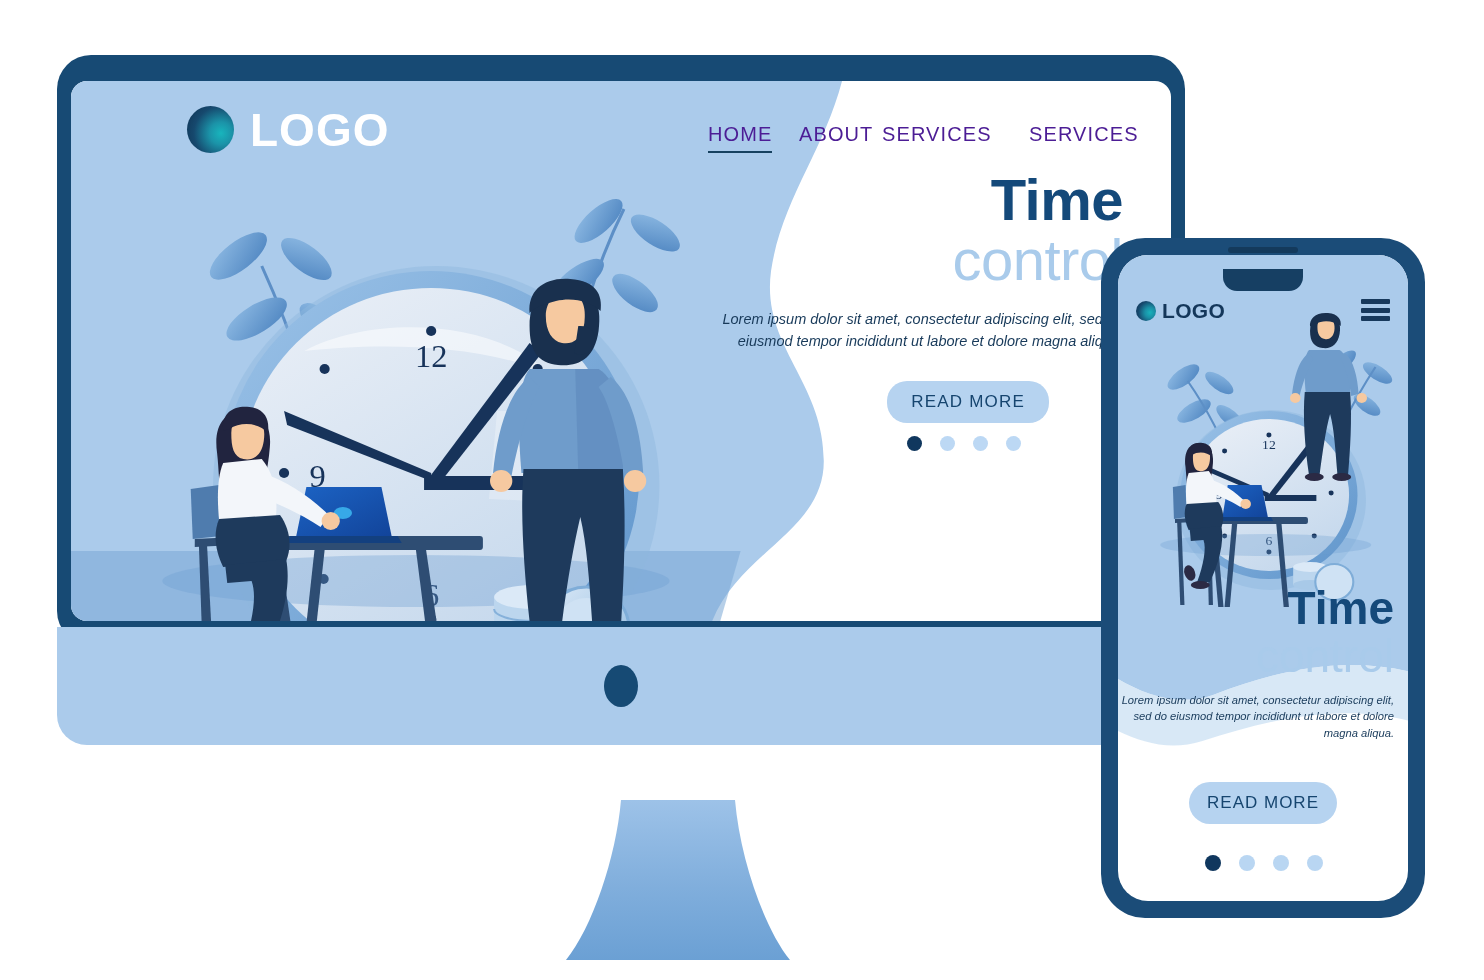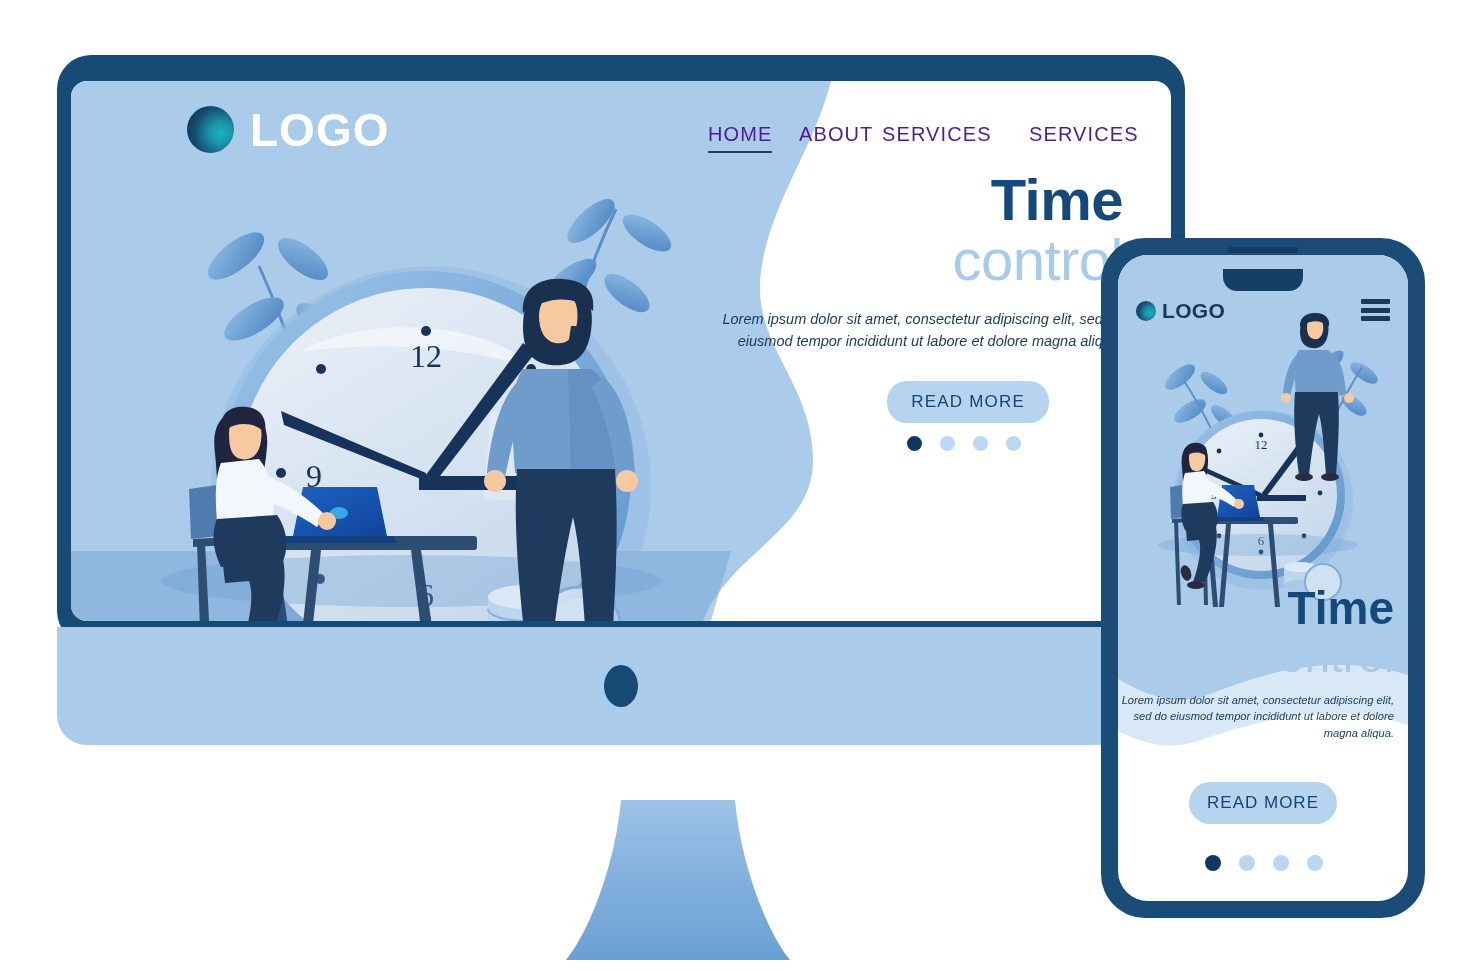--- a/index.html
+++ b/index.html
@@ -6,21 +6,21 @@
   body{width:1484px;height:980px;position:relative;overflow:hidden;
        font-family:"Liberation Sans", sans-serif;}
 
   
   #monitor{position:absolute;left:57px;top:55px;width:1128px;height:590px;}
   #monitor-frame{position:absolute;inset:0;background:#174a74;border-radius:34px;}
   #monitor-screen{position:absolute;left:14px;top:26px;width:1100px;height:540px;
       background:#ffffff;border-radius:16px;overflow:hidden;}
 
   
-  .ill-panel{position:absolute;left:0;top:0;width:100%;height:100%;}
+  .ill-panel{position:absolute;left:0;top:0;width:100%;height:100%;padding-left:16px;}
   .ill-panel svg{position:absolute;left:0;top:0;width:100%;height:100%;}
 
   
   #monitor-chin{position:absolute;left:0;top:572px;width:1128px;height:118px;
       background:#abcbeb;border-radius:0 0 30px 30px;}
   #monitor-logo-dot{position:absolute;left:50%;top:38px;margin-left:-17px;
       width:34px;height:42px;border-radius:50%;background:#164a74;}
   #monitor-stand{position:absolute;left:461px;top:745px;width:320px;height:168px;}
   #monitor-stand svg{width:100%;height:100%;display:block;}
 

